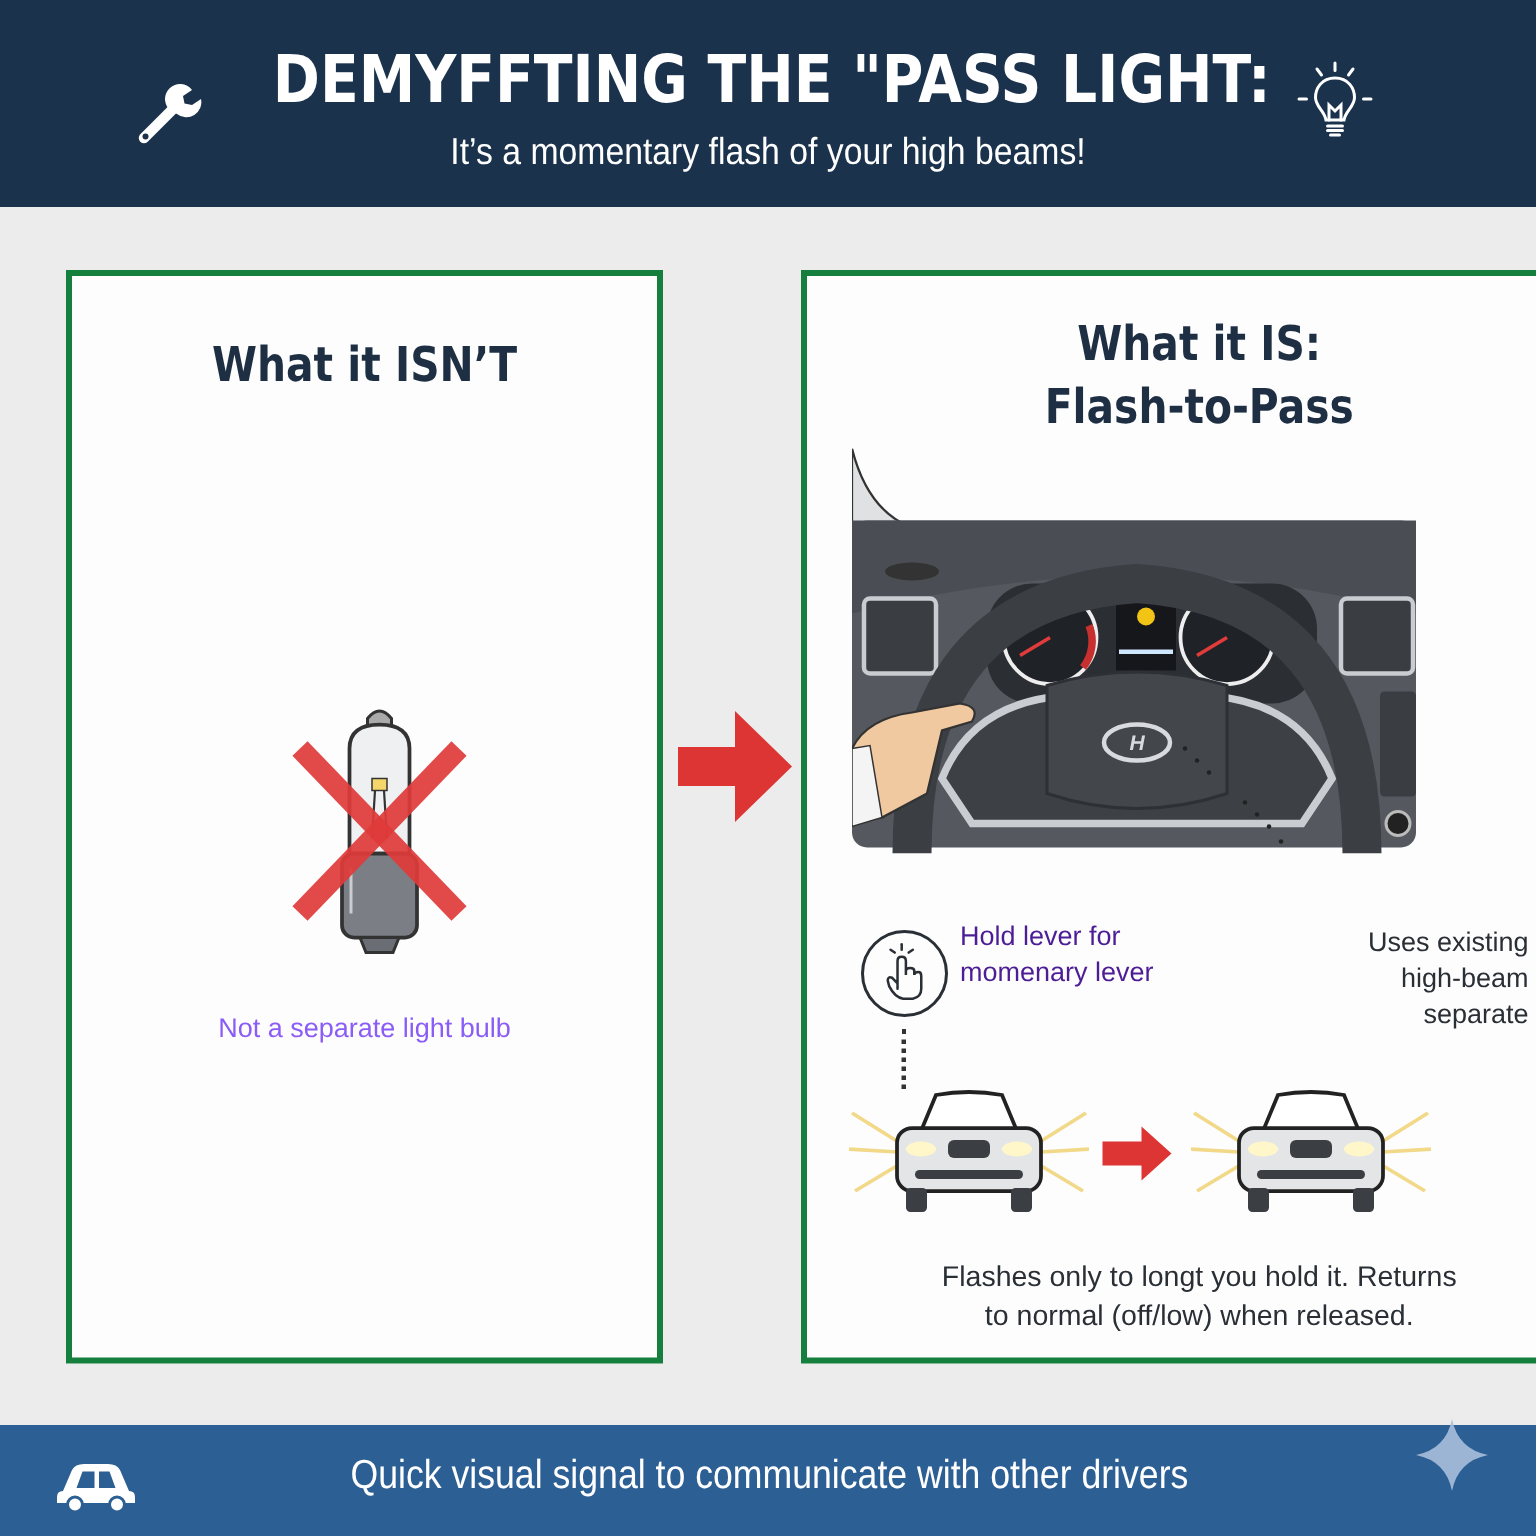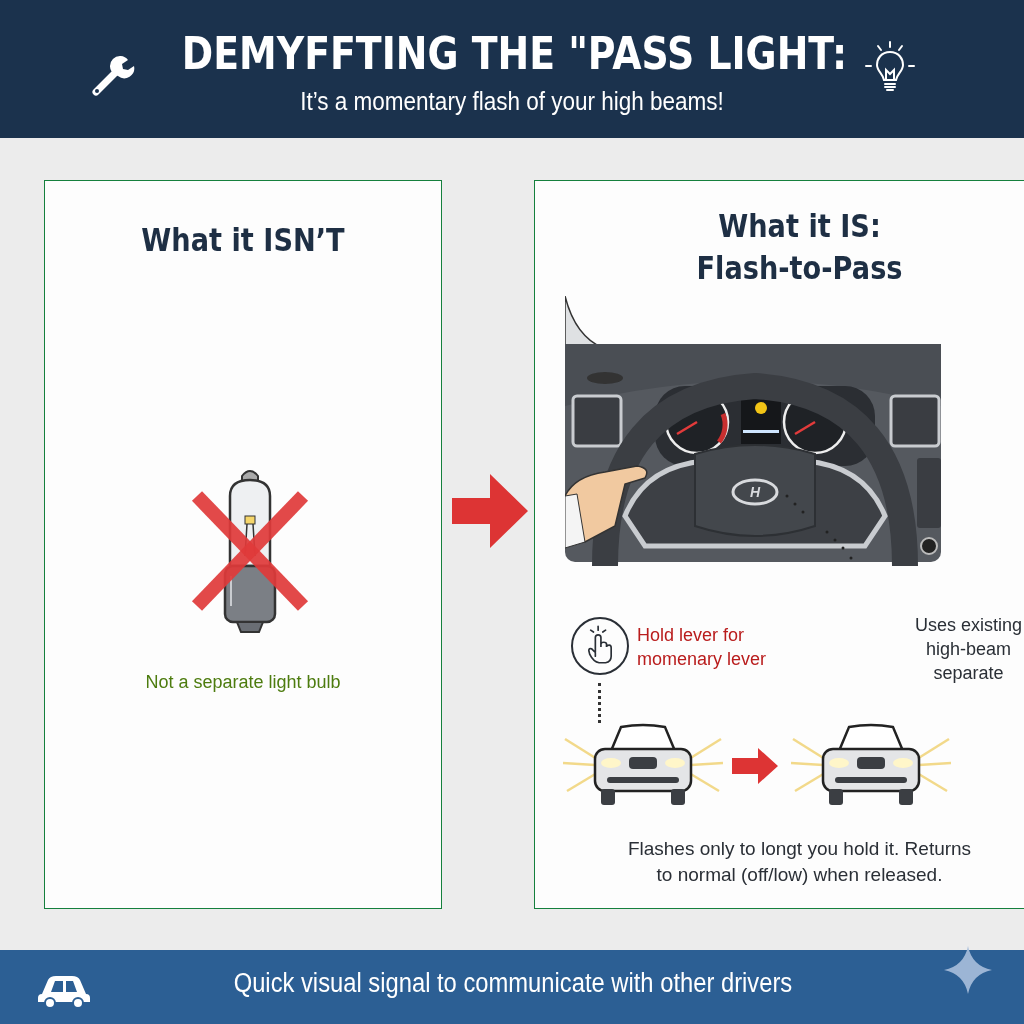--- a/index.html
+++ b/index.html
@@ -5,36 +5,36 @@
   * { box-sizing: border-box; margin: 0; padding: 0; }
   html, body { width: 1024px; height: 1024px; overflow: hidden; }
   body { background: #ececec; font-family: "Liberation Sans", sans-serif; position: relative; color: #1f2a36; }
 
   .header { position: absolute; left: 0; top: 0; width: 1024px; height: 138px; background: #1b324d; }
   .header .title { position: absolute; left: 0; width: 1024px; top: 28px; text-align: center; color: #fff; font-family: "DejaVu Sans", sans-serif; font-weight: bold; font-size: 44px; letter-spacing: 0px; transform: scaleX(0.86); transform-origin: 530px 0; }
   .header .subtitle { position: absolute; left: 0; width: 1024px; top: 87px; text-align: center; color: #fff; font-family: "Liberation Sans", sans-serif; font-size: 25px; transform: scaleX(0.9); transform-origin: 512px 0; }
   .wrench { position: absolute; left: 90px; top: 52px; width: 50px; height: 46px; }
   .bulb-icon { position: absolute; left: 860px; top: 38px; width: 60px; height: 60px; }
 
-  .panel { position: absolute; background: #fdfdfd; border: 1px solid #15803d; }
+  .panel { position: absolute; background: #fdfdfd; border: 4px solid #15803d; }
   .panel-left { left: 44px; top: 180px; width: 398px; height: 729px; }
   .panel-right { left: 534px; top: 180px; width: 531px; height: 729px; }
 
   .panel-title { position: absolute; left: 0; width: 100%; text-align: center; font-family: "DejaVu Sans", sans-serif; font-weight: bold; color: #1e2f44; font-size: 32px; line-height: 42px; transform: scaleX(0.85); }
   .panel-left .panel-title { top: 38px; }
   .panel-right .panel-title { top: 24px; }
 
   .bulb-illus { position: absolute; left: 130px; top: 285px; width: 150px; height: 180px; }
-  .caption-left { position: absolute; left: 0; width: 100%; top: 491px; text-align: center; font-size: 18px; color: #4d7c0f; }
+  .caption-left { position: absolute; left: 0; width: 100%; top: 491px; text-align: center; font-size: 18px; color: #8b5cf6; }
 
   .dash { position: absolute; left: 30px; top: 115px; width: 380px; height: 270px; }
 
   .hold-icon { position: absolute; left: 36px; top: 436px; width: 58px; height: 58px; border: 2px solid #2a2f36; border-radius: 50%; }
-  .hold-text { position: absolute; left: 102px; top: 442px; font-size: 18px; color: #b91c1c; line-height: 24px; }
-  .uses-text { position: absolute; right: 42px; top: 432px; font-size: 18px; color: #2a2f36; line-height: 24px; text-align: center; }
+  .hold-text { position: absolute; left: 102px; top: 428px; font-size: 18px; color: #4c1d95; line-height: 24px; }
+  .uses-text { position: absolute; right: 42px; top: 432px; font-size: 18px; color: #2a2f36; line-height: 24px; text-align: right; }
   .dots-v { position: absolute; left: 63px; top: 502px; width: 4px; height: 40px; border-left: 3px dotted #333; }
 
   .car1 { position: absolute; left: 28px; top: 540px; width: 160px; height: 90px; }
   .car-arrow { position: absolute; left: 195px; top: 565px; width: 50px; height: 40px; }
   .car2 { position: absolute; left: 256px; top: 540px; width: 160px; height: 90px; }
 
   .caption-right { position: absolute; left: 0; width: 100%; top: 655px; text-align: center; font-size: 19px; color: #2a2f36; line-height: 26px; }
 
   .big-arrow { position: absolute; left: 450px; top: 470px; width: 82px; height: 82px; }
 

